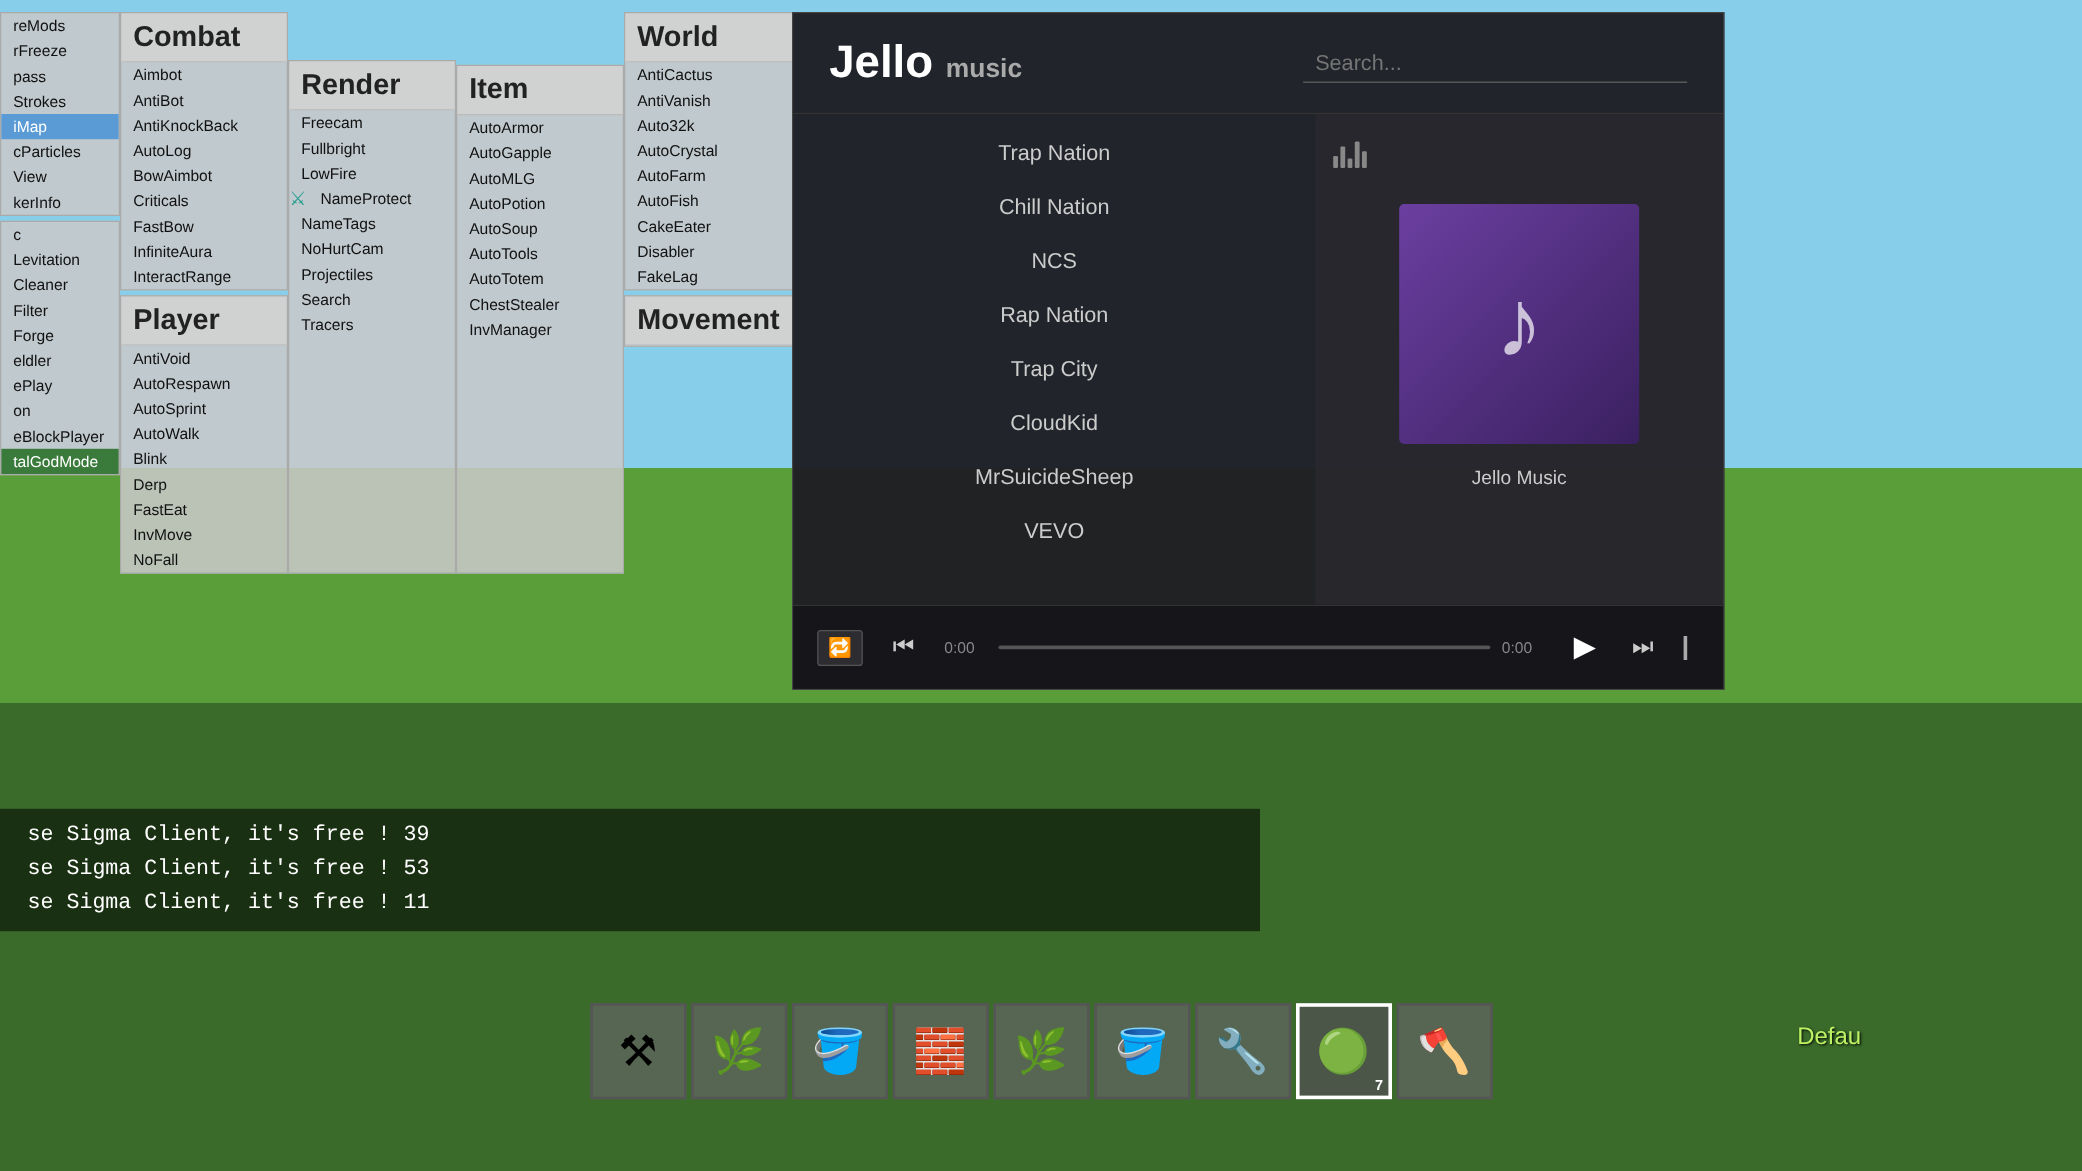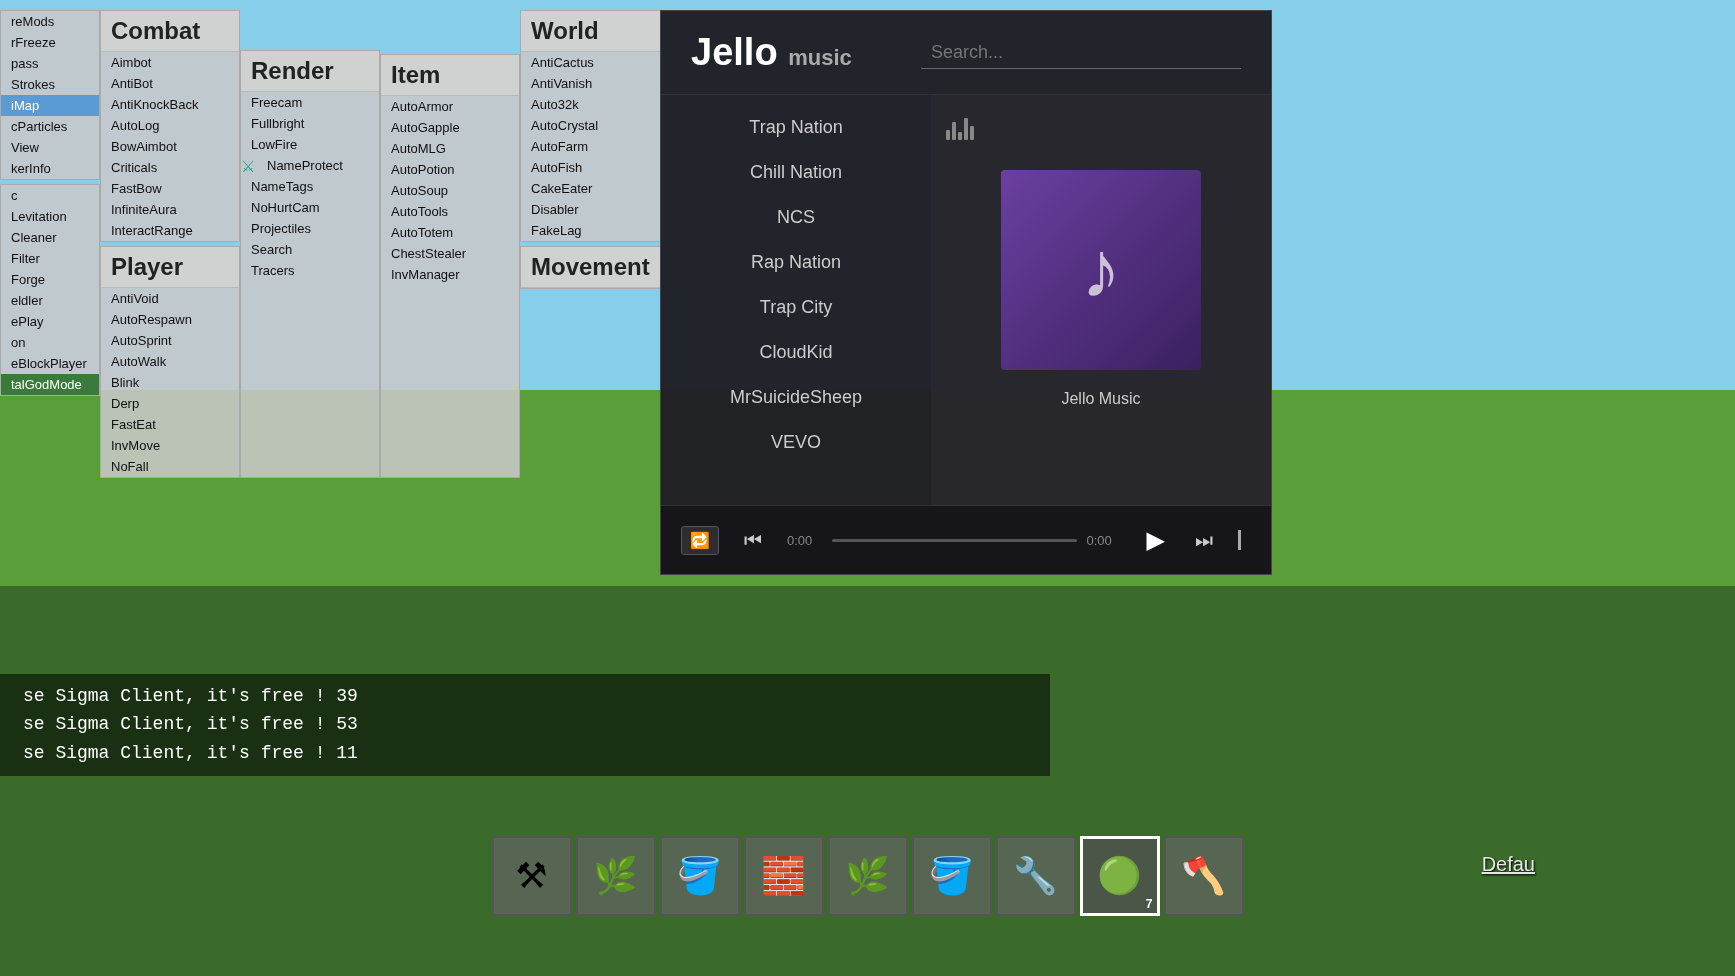--- a/index.html
+++ b/index.html
@@ -135,21 +135,21 @@
 
     .slot-icon {
       font-size: 36px;
     }
 
     
     .music-panel {
       position: absolute;
       top: 10px;
       left: 660px;
-      width: 612px;
+      width: 777px;
       height: 565px;
       background: rgba(30, 30, 35, 0.97);
       border: 1px solid #444;
       z-index: 10;
       display: flex;
       flex-direction: column;
     }
 
     .music-header {
       display: flex;
@@ -305,26 +305,25 @@
     .eq-bar {
       width: 4px;
       background: #888;
       border-radius: 1px;
     }
 
     
     .default-label {
       position: absolute;
       bottom: 100px;
-      right: 200px;
+      right: 184px;
       font-size: 20px;
-      color: #e5e5e5;
+      color: #bef264;
       z-index: 10;
       text-shadow: 1px 1px 2px #000;
-      text-decoration: underline;
     }
 
     
     .volume-bar {
       width: 3px;
       background: #aaa;
       height: 20px;
       margin-right: 10px;
     }
   </style>

